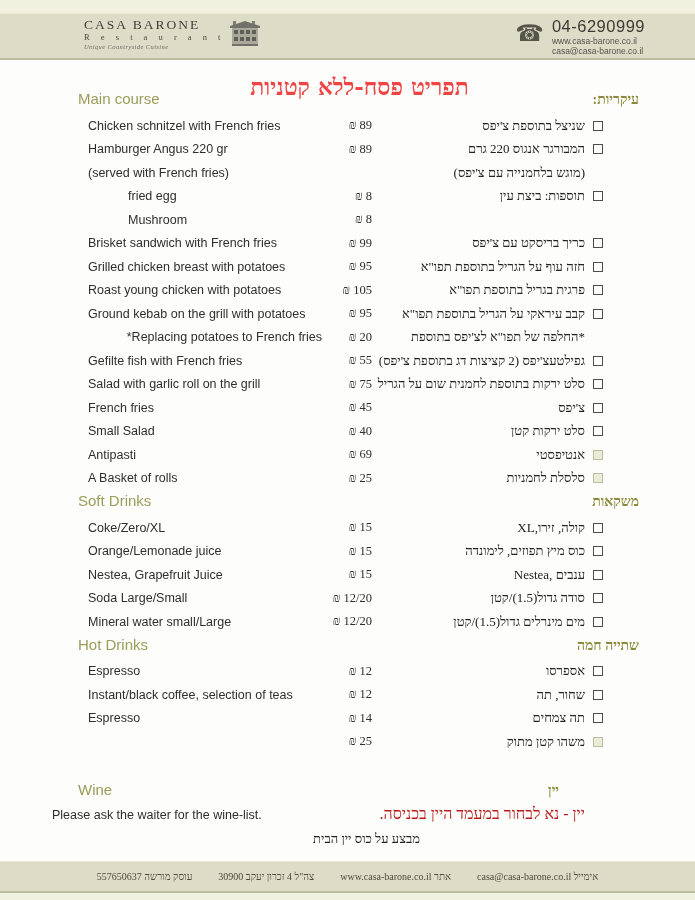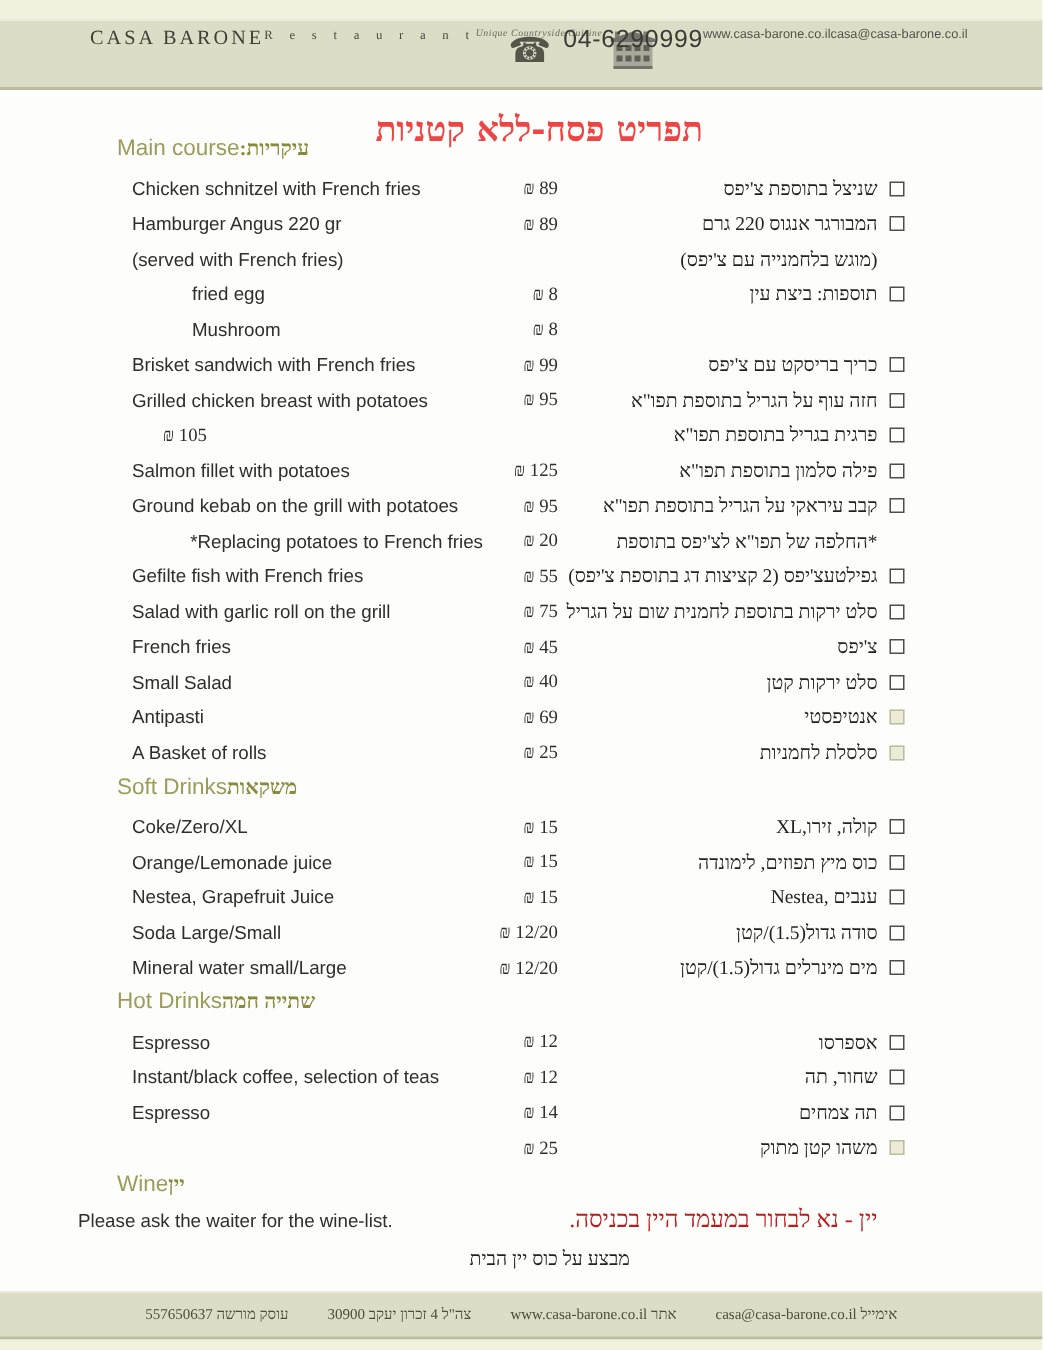--- a/index.html
+++ b/index.html
@@ -21,55 +21,55 @@
     background:#dcdcc7;
     border-top:1px solid #e9e9d8;
     border-bottom:2px solid #bdbda1;
     box-sizing:border-box;
   }
   .header-band{top:13px;height:47px;}
   .footer-band{top:861px;height:32px;display:flex;align-items:center;}
 
   
   .logo{position:absolute;left:60px;top:4px;display:flex;align-items:flex-start;}
-  .logo-text{display:flex;flex-direction:row;}
+  .logo-text{display:flex;flex-direction:column;margin-left:24px;}
   .logo-name{
     font-family:"Liberation Serif",serif;
     font-size:13.5px;letter-spacing:2px;color:#3f3f36;line-height:14px;
   }
   .logo-sub{
     font-family:"Liberation Serif",serif;
     font-size:8.5px;letter-spacing:4.5px;color:#4a4a40;line-height:10px;
   }
   .logo-tag{
     font-family:"Liberation Serif",serif;font-style:italic;
     font-size:6.5px;letter-spacing:0.4px;color:#6b6b5e;line-height:9px;
   }
   .building-icon{margin-left:5px;margin-top:2px;}
 
   
   .contact{position:absolute;right:50px;top:3px;display:flex;align-items:flex-start;}
   .phone-icon{font-size:23px;line-height:26px;color:#55554a;margin-right:8px;margin-top:3px;}
-  .contact-col{display:flex;}
+  .contact-col{display:flex;flex-direction:column;}
   .phone-number{font-size:16.5px;color:#3b3b35;line-height:19px;letter-spacing:0.5px;}
   .contact-url{font-size:8.5px;color:#55524a;line-height:10px;}
 
   
   .title{
     position:absolute;top:61px;left:0;width:100%;
     margin:12px;text-align:center;
     font-family:"DejaVu Serif","Liberation Serif",serif;
     font-weight:bold;font-size:23px;color:#ef4444;
     direction:rtl;
   }
 
   
   #menu{position:absolute;top:88px;left:0;width:100%;}
   .section-head{
-    display:flex;align-items:baseline;
+    display:flex;justify-content:space-between;align-items:baseline;
     padding:0 56px 0 78px;height:24px;margin-top:2px;
   }
   .heading-en{font-size:15px;color:#9c9c5a;}
   .heading-he{
     font-family:"Liberation Serif",serif;font-weight:bold;
     font-size:14px;color:#8a8a3c;direction:rtl;unicode-bidi:plaintext;
   }
   .menu-row{display:flex;align-items:center;height:23.5px;padding:0 38px 0 88px;}
   .cell-en{
     width:234px;flex:0 0 234px;font-size:12.5px;color:#2e2e2e;
@@ -228,35 +228,28 @@
   <div class="menu-row">
     <div class="cell-en">Grilled chicken breast with potatoes</div>
     <div class="cell-price">₪ 95</div>
     <div class="cell-he">חזה עוף על הגריל בתוספת תפו"א</div>
     <div class="cell-box">
       <span class="checkbox"></span>
     </div>
   </div>
 
   <div class="menu-row">
+    <div class="cell-en">Roast young chicken with potatoes</div>
     <div class="cell-price">₪ 105</div>
     <div class="cell-he">פרגית בגריל בתוספת תפו"א</div>
     <div class="cell-box">
       <span class="checkbox"></span>
     </div>
   </div>
 
-  <div class="menu-row">
-    <div class="cell-en">Salmon fillet with potatoes</div>
-    <div class="cell-price">₪ 125</div>
-    <div class="cell-he">פילה סלמון בתוספת תפו"א</div>
-    <div class="cell-box">
-      <span class="checkbox"></span>
-    </div>
-  </div>
 
   <div class="menu-row">
     <div class="cell-en">Ground kebab on the grill with potatoes</div>
     <div class="cell-price">₪ 95</div>
     <div class="cell-he">קבב עיראקי על הגריל בתוספת תפו"א</div>
     <div class="cell-box">
       <span class="checkbox"></span>
     </div>
   </div>
 

